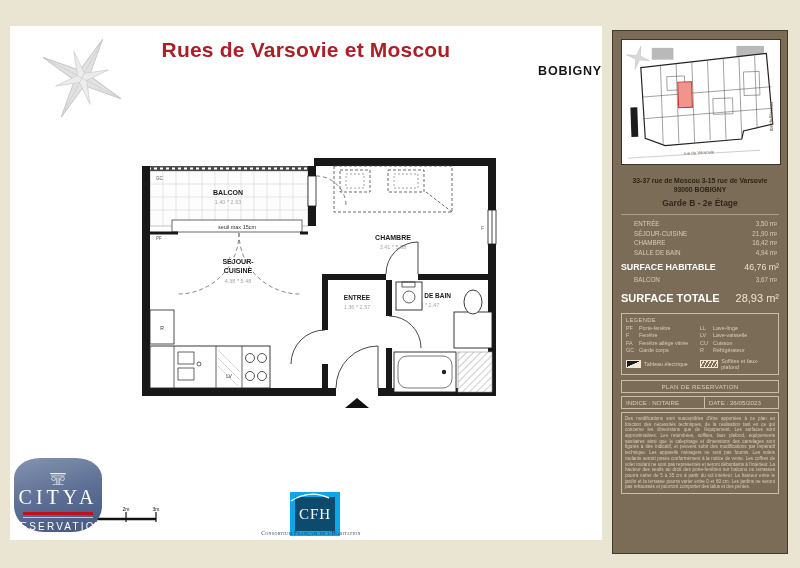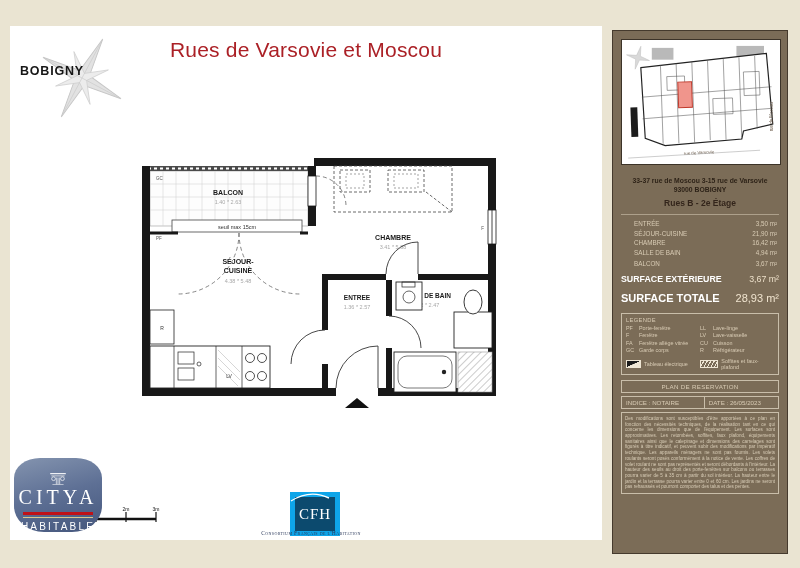--- a/index.html
+++ b/index.html
@@ -5,22 +5,22 @@
   html,body{margin:0;padding:0;}
   body{
     width:800px;height:568px;position:relative;overflow:hidden;
     background:#eae4d2;
     font-family:"Liberation Sans",sans-serif;
     -webkit-font-smoothing:antialiased;
   }
   .white-panel{position:absolute;left:10px;top:26px;width:592px;height:514px;background:#ffffff;}
   
   .main-title{position:absolute;left:10px;top:38px;width:592px;text-align:center;
-    font-size:21px;font-weight:normal;color:#ab2026;letter-spacing:.2px;}
-  .main-subtitle{position:absolute;left:20px;top:64px;width:592px;text-align:left;
+    font-size:21px;font-weight:bold;color:#ab2026;letter-spacing:.2px;}
+  .main-subtitle{position:absolute;left:10px;top:64px;width:592px;text-align:right;
     font-size:12.5px;font-weight:bold;color:#171717;letter-spacing:.8px;}
   .compass{position:absolute;left:36px;top:30px;}
   
   .floorplan{position:absolute;left:138px;top:150px;}
   .scalebar{position:absolute;left:94px;top:506px;}
   
   .citya{position:absolute;left:14px;top:458px;width:88px;height:74px;
     background:linear-gradient(165deg,#8494af 0%,#5e7095 48%,#45577d 100%);
     border-radius:26px 26px 30px 30px / 20px 20px 26px 26px;
     display:flex;flex-direction:column;align-items:center;padding-top:14px;box-sizing:border-box;}
@@ -237,21 +237,21 @@
     <circle cx="9" cy="12" r="3.4" fill="none" stroke="#fff" stroke-width="1.2"></circle>
     <circle cx="25" cy="12" r="3.4" fill="none" stroke="#fff" stroke-width="1.2"></circle>
     <line x1="14" y1="10" x2="14" y2="22" stroke="#fff" stroke-width="1.2"></line>
     <line x1="17" y1="10" x2="17" y2="22" stroke="#fff" stroke-width="1.2"></line>
     <line x1="20" y1="10" x2="20" y2="22" stroke="#fff" stroke-width="1.2"></line>
     <line x1="7" y1="23" x2="27" y2="23" stroke="#fff" stroke-width="1.4"></line>
   </svg>
   <div class="citya-name">CITYA</div>
   <div class="citya-redbar"></div>
   <div class="citya-goldline"></div>
-  <div class="citya-sub">HABITABLE</div>
+  <div class="citya-sub">RESERVATION</div>
 </div>
 
 <div class="cfh">
   <span class="cfh-name">CFH</span>
 </div>
 <svg class="cfh-swoosh" width="42" height="14" viewBox="0 0 42 14">
   <path d="M2,12 Q21,0 40,9" fill="none" stroke="#ffffff" stroke-width="1.4"></path>
 </svg>
 <div class="cfh-caption">Consortium Français de l'Habitation</div>
 
@@ -284,21 +284,21 @@
       <rect x="8" y="66" width="7" height="30" fill="#1c1c1c"></rect>
     </g>
     <text x="153" y="78" font-size="4.5" fill="#6b5b4a" text-anchor="middle" transform="rotate(-90 153 78)">rue de Moscou</text>
     <text x="78" y="116" font-size="4.5" fill="#6b5b4a" text-anchor="middle" transform="rotate(-3 78 116)">rue de Varsovie</text>
     <line x1="6" y1="120" x2="140" y2="112" stroke="#aaaaaa" stroke-width="0.6"></line>
   </svg>
 
   <div class="sb-address">33-37 rue de Moscou 3-15 rue de Varsovie</div>
   <div class="sb-address" style="margin-top:0;">93000 BOBIGNY</div>
 
-  <div class="sb-cage">Rues B - 2e Étage</div>
+  <div class="sb-cage">Garde B - 2e Étage</div>
 
   <div class="sb-div"></div>
 
   <div style="margin-top:4px;">
     <div class="surf-row">
       <span class="lab">ENTRÉE</span>
       <span class="val">3,50 m²</span>
     </div>
     <div class="surf-row">
       <span class="lab">SÉJOUR-CUISINE</span>
@@ -307,26 +307,26 @@
     <div class="surf-row">
       <span class="lab">CHAMBRE</span>
       <span class="val">16,42 m²</span>
     </div>
     <div class="surf-row">
       <span class="lab">SALLE DE BAIN</span>
       <span class="val">4,94 m²</span>
     </div>
   </div>
 
+  <div class="surf-bold">
+    <span class="lab">SURFACE HABITABLE</span>
+    <span class="val">46,76 m²</span>
+  </div>
   <div class="surf-row" style="margin-top:2px;">
     <span class="lab">BALCON</span>
-    <span class="val">3,67 m²</span>
-  </div>
-  <div class="surf-bold">
-    <span class="lab">SURFACE EXTÉRIEURE</span>
     <span class="val">3,67 m²</span>
   </div>
   <div class="surf-total">
     <span class="lab">SURFACE TOTALE</span>
     <span class="val">28,93 m²</span>
   </div>
 
   <div class="legendbox">
     <div class="legend-title">LEGENDE</div>
     <div class="legend-cols">

